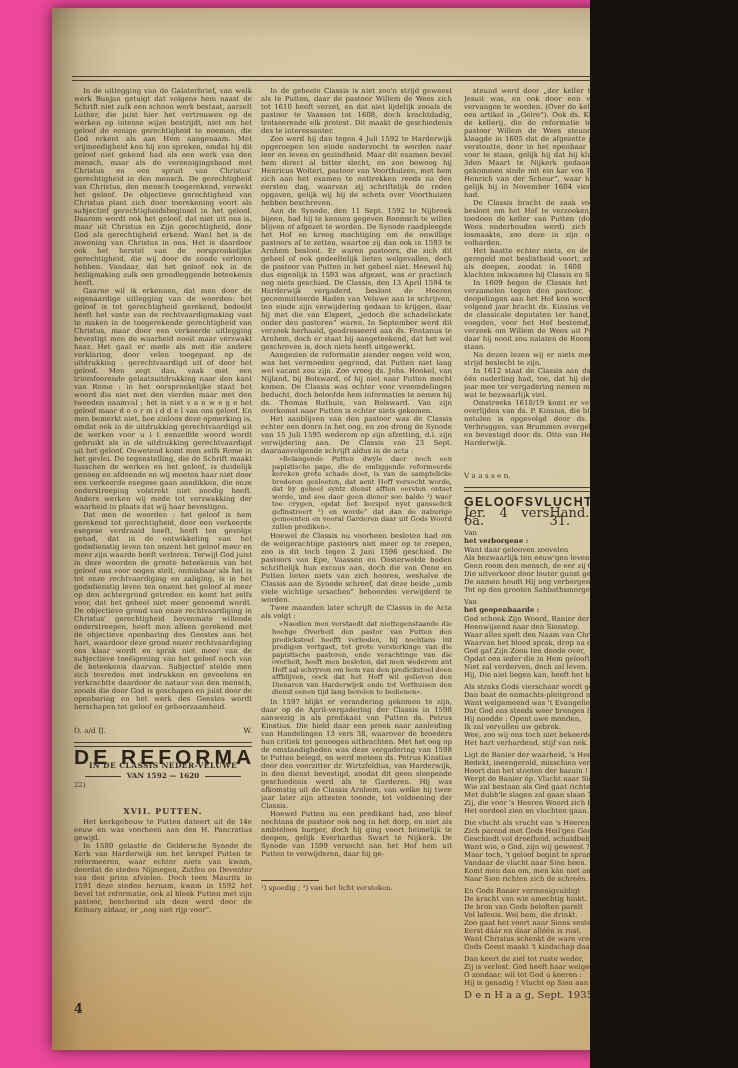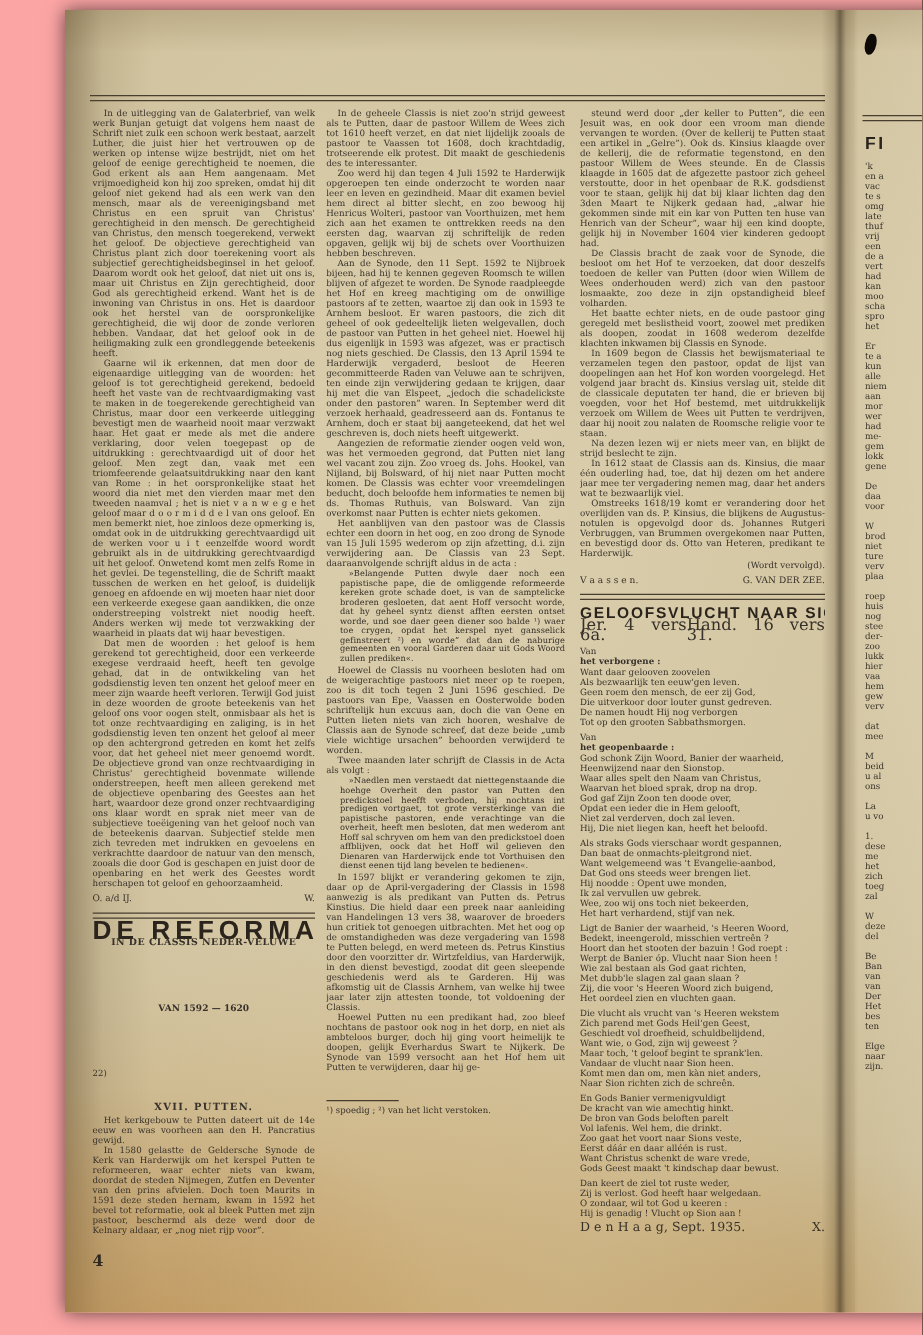--- a/index.html
+++ b/index.html
@@ -1,16 +1,16 @@
 <!DOCTYPE html>
 <html><head>
 <meta charset="utf-8">
 <style>
   html,body{margin:0;padding:0;background:#14110d;}
-  .scene{position:relative;width:738px;height:1068px;overflow:hidden;background:#fca5a5;
+  .scene{position:relative;width:590px;height:1068px;overflow:hidden;background:#ec4899;
          font-family:"DejaVu Serif",serif;}
   .paper{position:absolute;left:52px;top:8px;width:702px;height:1042px;
     background:
       radial-gradient(120% 55% at 36% 104%, rgba(205,138,48,0.33), rgba(205,138,48,0) 58%),
       radial-gradient(55% 28% at 8% 101%, rgba(165,100,35,0.30), transparent 65%),
       radial-gradient(40% 18% at 85% 100%, rgba(190,130,50,0.22), transparent 70%),
       linear-gradient(90deg, rgba(80,60,32,0.42), rgba(80,60,32,0.10) 30px, rgba(0,0,0,0) 70px),
       linear-gradient(180deg, rgba(110,88,50,0.22), rgba(110,88,50,0) 34px),
       radial-gradient(95% 80% at 45% 38%, #dbcfae 0%, #d3c5a1 55%, #c3b28a 100%);
     box-shadow:0 0 14px rgba(0,0,0,0.6);}
@@ -27,27 +27,27 @@
   .rule-top-np{left:690px;top:92px;width:48px;}
 
   .col{position:absolute;top:87px;color:#37312a;font-size:6.95px;line-height:8.0px;
        text-align:justify;overflow:hidden;letter-spacing:0.05px;}
   .col1{left:74px;width:178px;height:925px;}
   .col2{left:261px;width:191px;height:905px;}
   .col3{left:464px;width:196px;height:958px;}
   .t{margin:0;text-indent:9px;}
   .quote{margin:1px 0 1px 11px;font-size:6.6px;line-height:7.55px;text-indent:7px;}
 
-  .sigrow{display:flex;justify-content:space-between;margin-top:4px;font-size:7.2px;}
+  .sigrow{display:flex;justify-content:space-between;margin-top:16px;font-size:7.2px;}
   .dblrule{border-top:1.4px solid #483e30;border-bottom:1px solid #483e30;height:3px;margin:7px 0 6px;}
   .big-title{font-family:"Liberation Sans",sans-serif;font-weight:bold;font-size:21px;
     letter-spacing:4px;text-align:center;margin:1px 0 1px;color:#2a241c;white-space:nowrap;}
   .subtitle{font-weight:bold;font-size:7.5px;text-align:center;letter-spacing:0.4px;}
   .rangerow{display:flex;align-items:center;justify-content:center;gap:6px;font-size:7.2px;
-    font-weight:bold;margin-top:2px;flex-direction:column;}
+    font-weight:bold;margin-top:2px;}
   .rangerow .hl{flex:0 0 36px;border-top:1px solid #483e30;}
   .instalment{font-size:6.8px;margin:1px 0 19px;text-align:left;}
   .section-head{text-align:center;font-weight:bold;font-size:7.9px;letter-spacing:1.1px;margin:4px 0 2px;}
 
   .footnote{margin-top:22px;font-size:6.8px;text-align:left;}
   .footnote::before{content:"";display:block;width:58px;border-top:1px solid #483e30;margin-bottom:3px;}
 
   .wordt{text-align:right;font-size:6.9px;margin-top:1px;}
   .poem-title{font-family:"Liberation Sans",sans-serif;font-weight:bold;font-size:12.4px;
     letter-spacing:1.4px;margin:4px 0 3px;color:#2a241c;white-space:nowrap;}

